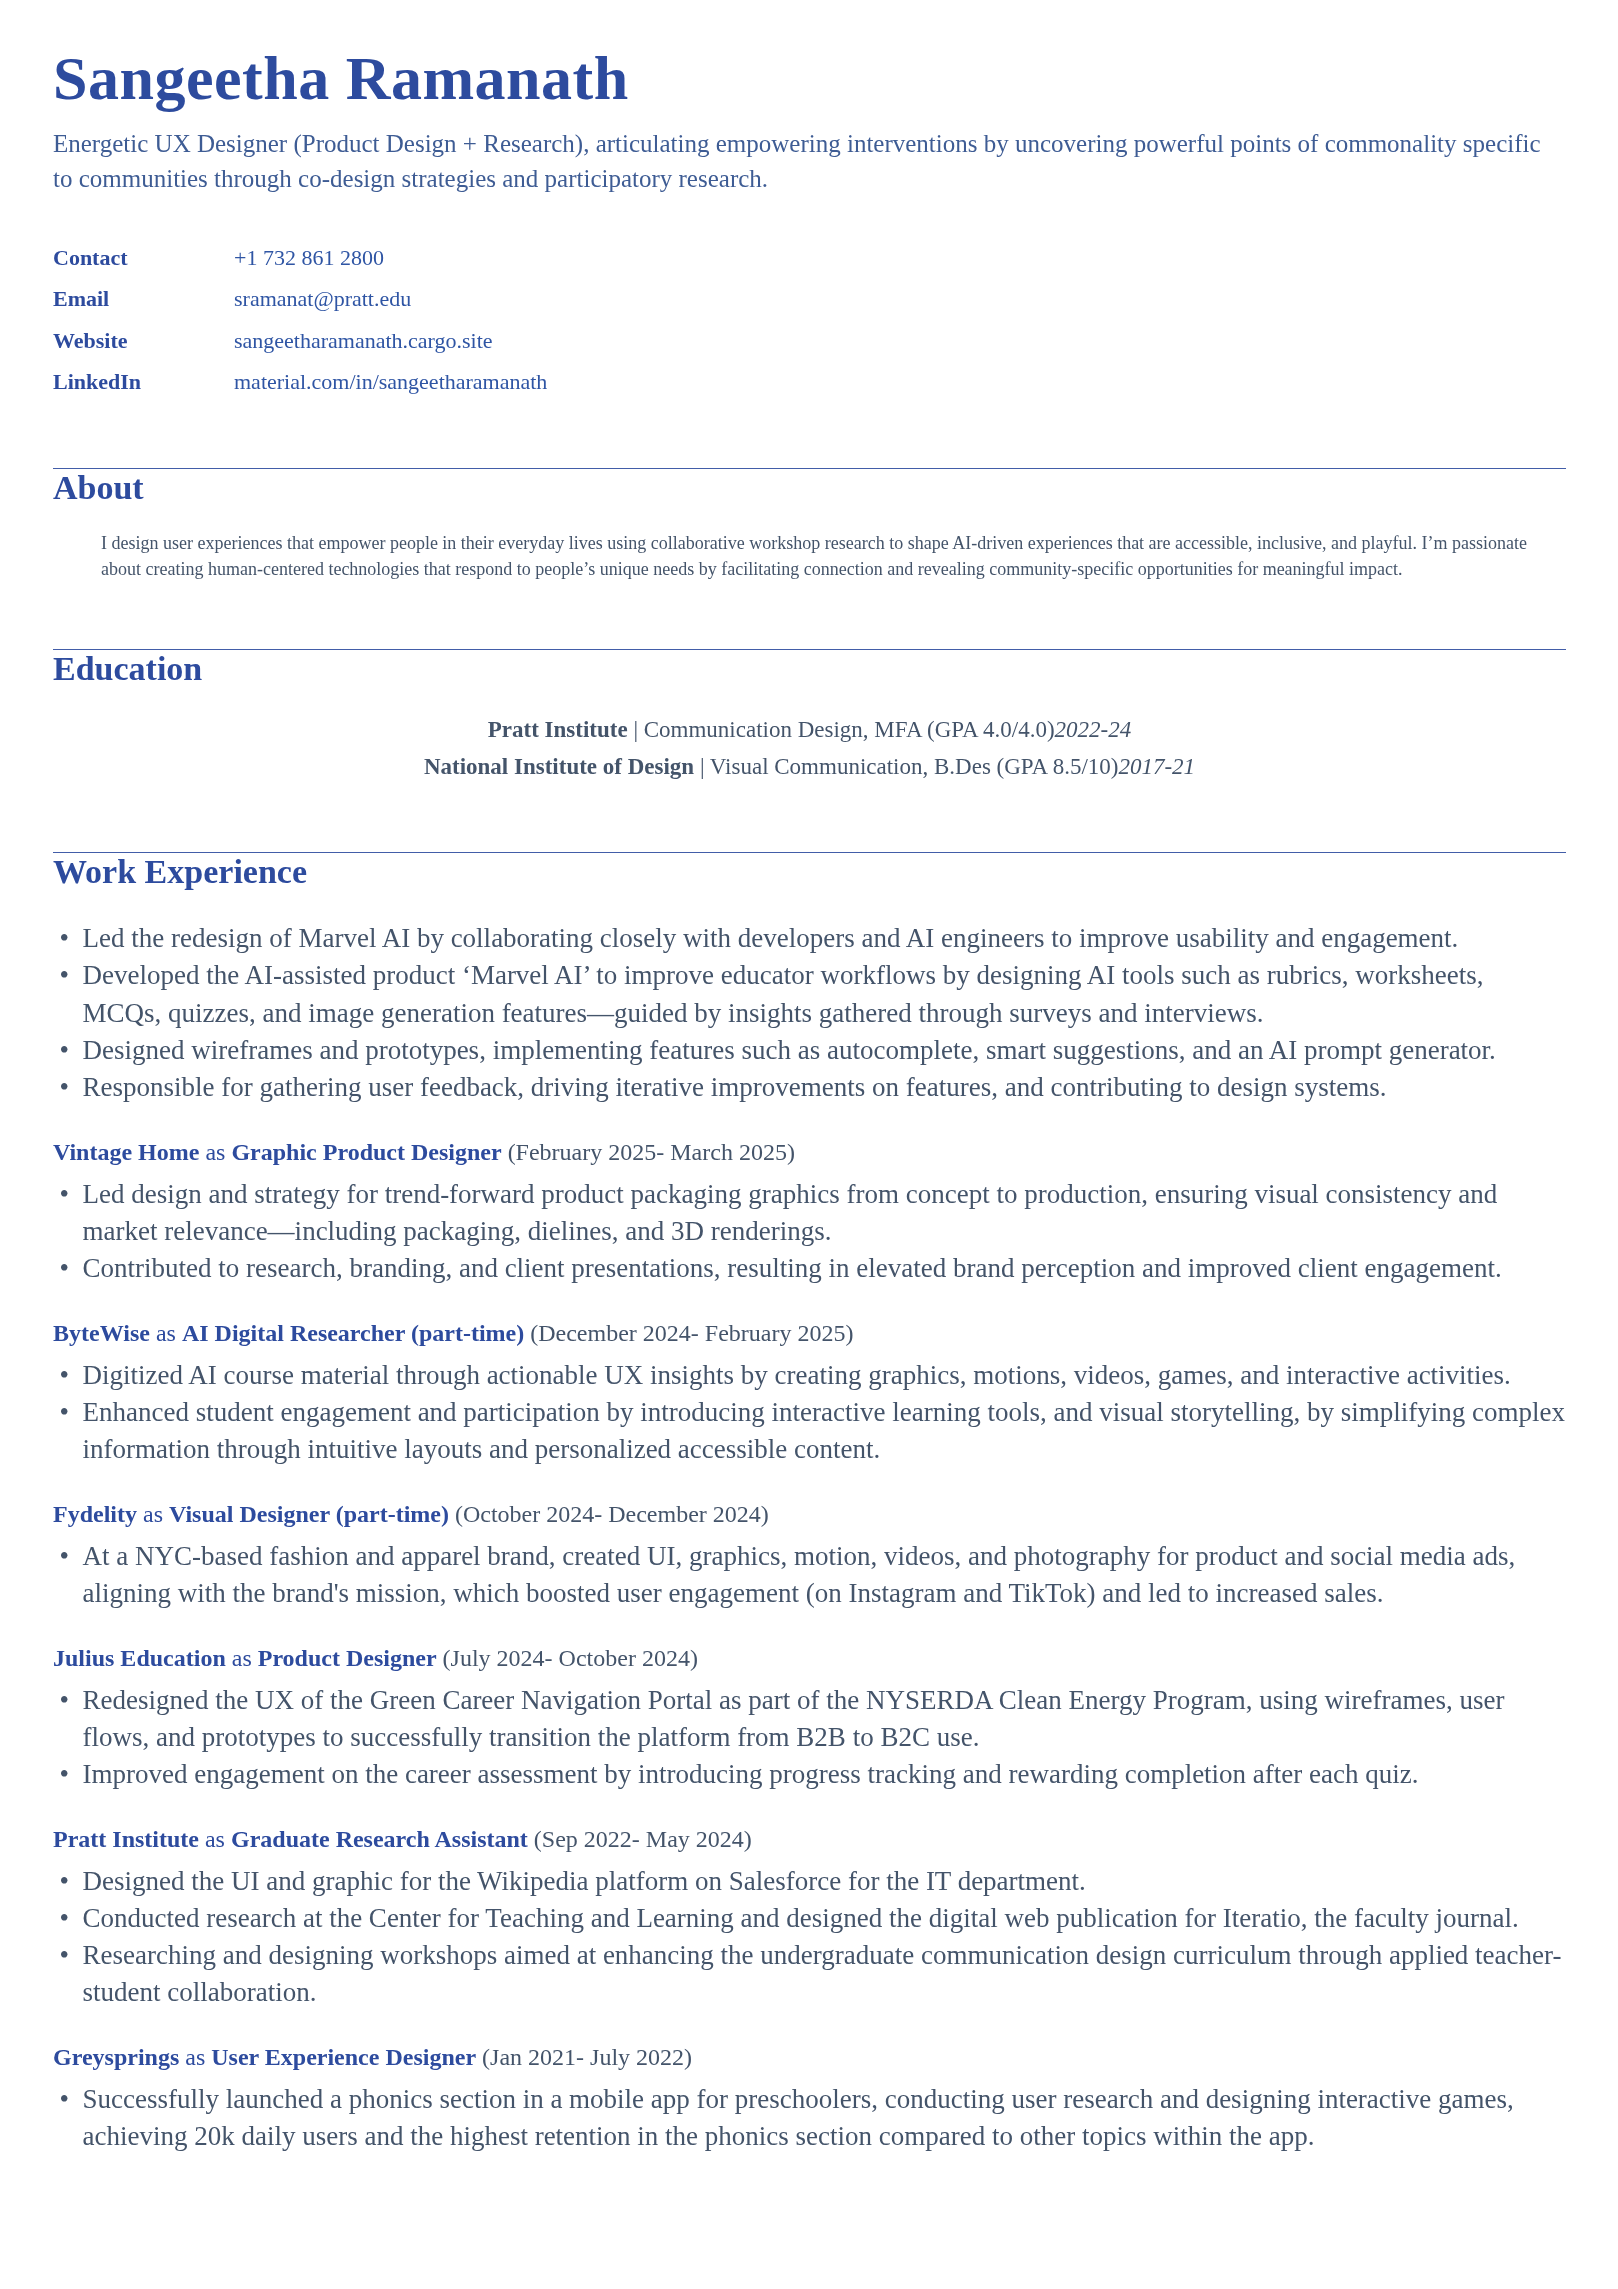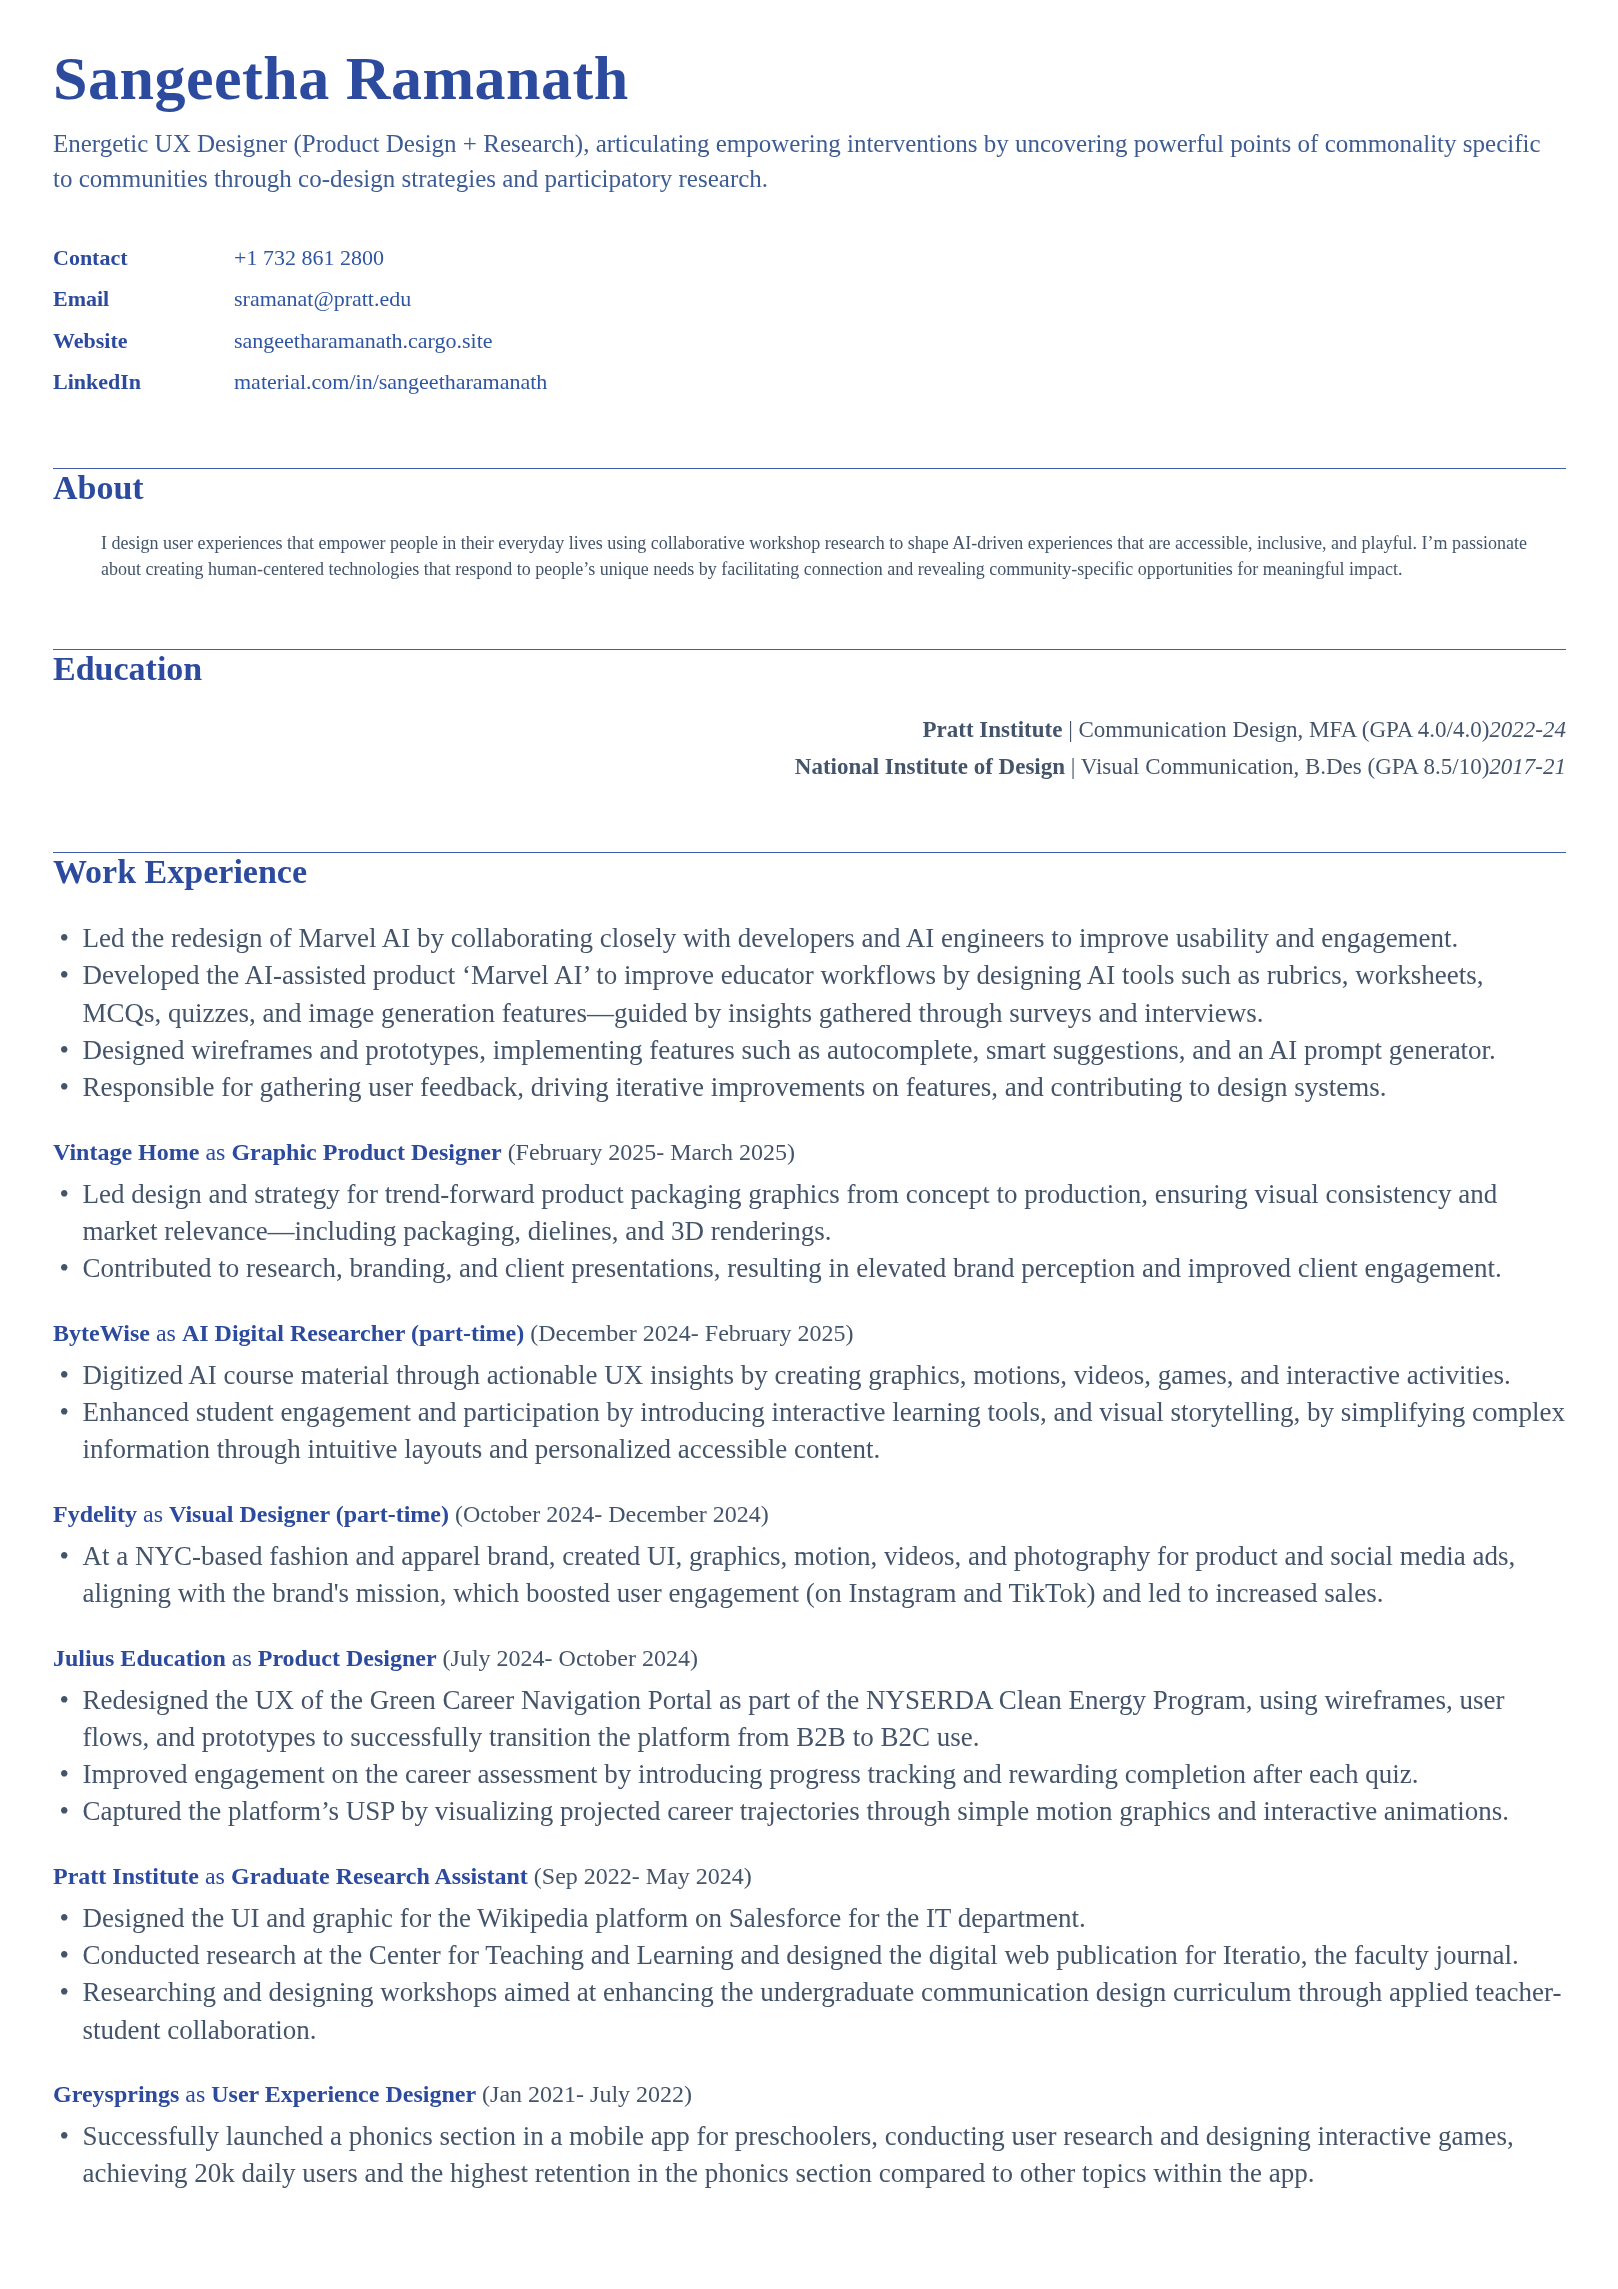--- a/index.html
+++ b/index.html
@@ -54,21 +54,21 @@
   .about-text {
     margin-top: 24px;
     font-size: 18px;
     line-height: 1.44;
     max-width: 1504px;
     margin-left: 48px;
   }
   .edu-list { margin-top: 24px; }
   .edu-row {
     display: flex;
-    justify-content: flex-end;
+    justify-content: center;
     align-items: baseline;
     font-size: 23px;
     line-height: 1.6;
   }
   .edu-school { font-weight: bold; }
   .edu-dates { font-style: italic; }
   .job-list { margin-top: 5.5px; }
   .job { margin-top: 29.5px; }
   .job-title { font-size: 24px; font-weight: normal; line-height: 1.35; }
   .job-company, .job-role { color: var(--accent, #2D4B9E); font-weight: bold; }
@@ -179,21 +179,20 @@
           <h3 class="job-title"><span class="job-company">Fydelity</span><span class="job-as"> as </span><span class="job-role">Visual Designer (part-time)</span><span class="job-dates"> (October 2024- December 2024)</span></h3>
           <ul class="job-bullets">
             <li>At a NYC-based fashion and apparel brand, created UI, graphics, motion, videos, and photography for product and social media ads, aligning with the brand's mission, which boosted user engagement (on Instagram and TikTok) and led to increased sales.</li>
           </ul>
         </article>
         <article class="job">
           <h3 class="job-title"><span class="job-company">Julius Education</span><span class="job-as"> as </span><span class="job-role">Product Designer</span><span class="job-dates"> (July 2024- October 2024)</span></h3>
           <ul class="job-bullets">
             <li>Redesigned the UX of the Green Career Navigation Portal as part of the NYSERDA Clean Energy Program, using wireframes, user flows, and prototypes to successfully transition the platform from B2B to B2C use.</li>
             <li>Improved engagement on the career assessment by introducing progress tracking and rewarding completion after each quiz.</li>
-            <li>Captured the platform’s USP by visualizing projected career trajectories through simple motion graphics and interactive animations.</li>
           </ul>
         </article>
         <article class="job">
           <h3 class="job-title"><span class="job-company">Pratt Institute</span><span class="job-as"> as </span><span class="job-role">Graduate Research Assistant</span><span class="job-dates"> (Sep 2022- May 2024)</span></h3>
           <ul class="job-bullets">
             <li>Designed the UI and graphic for the Wikipedia platform on Salesforce for the IT department.</li>
             <li>Conducted research at the Center for Teaching and Learning and designed the digital web publication for Iteratio, the faculty journal.</li>
             <li>Researching and designing workshops aimed at enhancing the undergraduate communication design curriculum through applied teacher-student collaboration.</li>
           </ul>
         </article>

